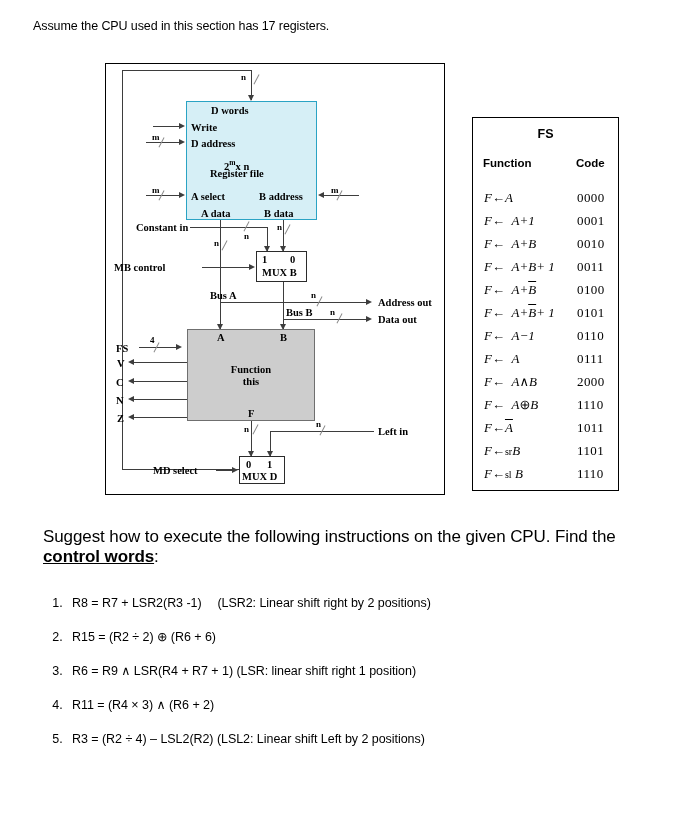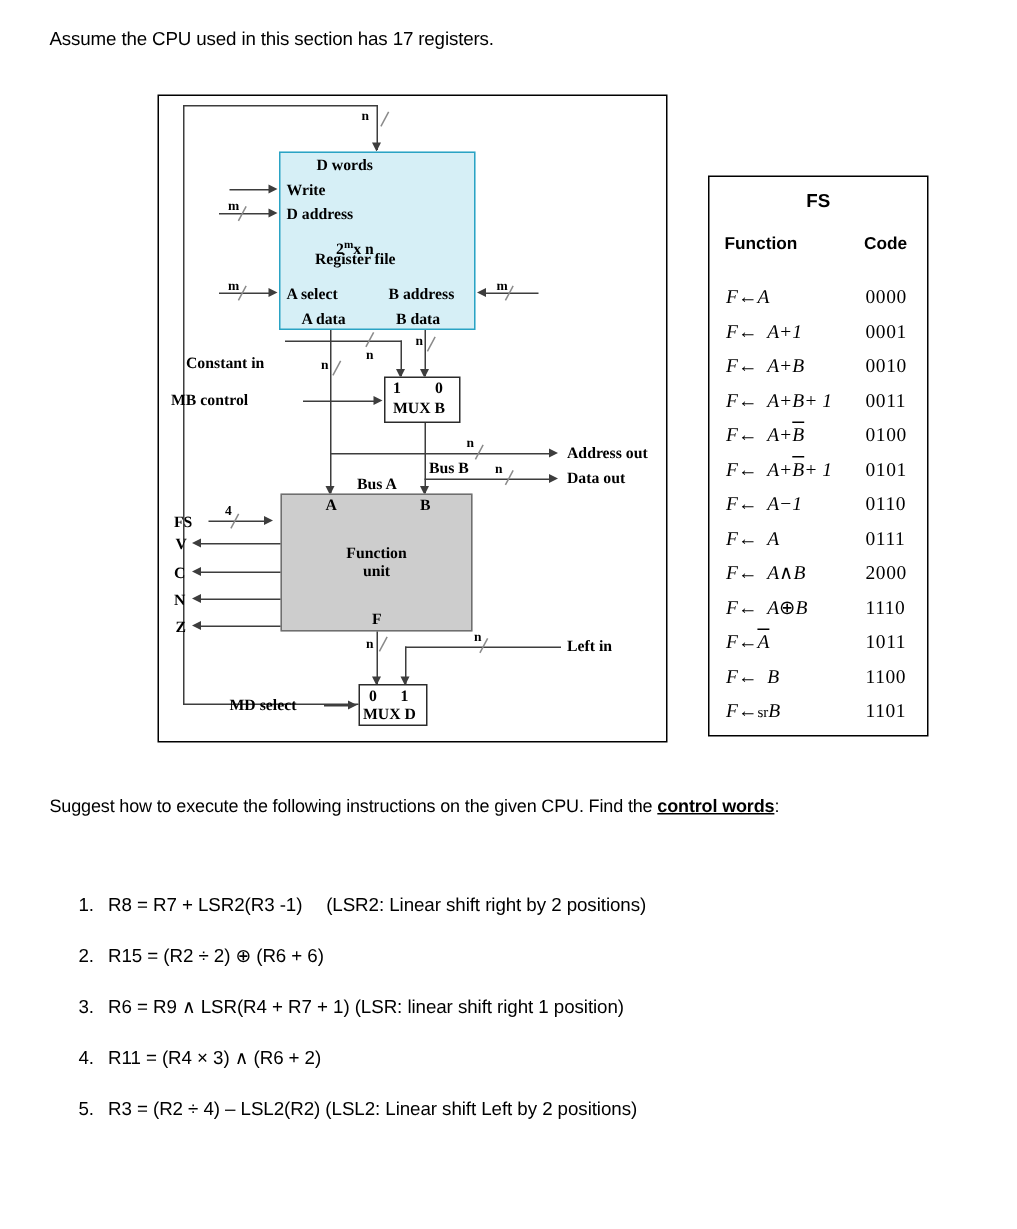--- a/index.html
+++ b/index.html
@@ -167,24 +167,24 @@
     left: 104px;
     font-style: normal;
     letter-spacing: 0.4px;
   }
   .ovl { text-decoration: overline; }
   .op { font-style: normal; }
 
   
   #suggest-text {
     position: absolute;
-    left: 33px;
+    left: 43px;
     top: 527px;
     width: 620px;
-    font-size: 12px;
+    font-size: 17px;
     line-height: 20px;
     letter-spacing: -0.1px;
   }
   #suggest-text b { font-weight: bold; text-decoration: underline; }
 
   #instr-list {
     position: absolute;
     left: 33px;
     top: 595px;
     width: 620px;
@@ -254,57 +254,57 @@
   <div class="wire v" style="left:114px; top:156px; height:109px;"></div>
   <div class="ar down" style="left:110.7px; top:260px;"></div>
   <div class="slash" style="left:118px; top:176px;"></div>
   <div class="lbl small" style="left:108px; top:174px;">n</div>
 
   <div class="wire v" style="left:177px; top:156px; height:31px;"></div>
   <div class="ar down" style="left:173.7px; top:182px;"></div>
   <div class="slash" style="left:181px; top:160px;"></div>
   <div class="lbl small" style="left:171px; top:158px;">n</div>
 
-  <div class="lbl" style="left:18px; top:173px;">Constant in</div>
+  <div class="lbl" style="left:18px; top:158px;padding-left:12px;">Constant in</div>
   <div class="wire h" style="left:84px; top:163px; width:78px;"></div>
   <div class="wire v" style="left:161px; top:163px; height:24px;"></div>
   <div class="ar down" style="left:157.7px; top:182px;"></div>
   <div class="slash" style="left:140px; top:157px;"></div>
   <div class="lbl small" style="left:138px; top:167px;">n</div>
 
   <div id="muxb-block"></div>
   <div class="blk-txt" style="left:156px; top:190px;">1</div>
   <div class="blk-txt" style="left:184px; top:190px;">0</div>
   <div class="blk-txt" style="left:156px; top:203px;">MUX B</div>
   <div class="lbl" style="left:8px; top:198px;">MB control</div>
   <div class="wire h" style="left:96px; top:203px; width:48px;"></div>
   <div class="ar right" style="left:143px; top:200px;"></div>
 
   <div class="wire v" style="left:177px; top:218px; height:47px;"></div>
   <div class="ar down" style="left:173.7px; top:260px;"></div>
 
-  <div class="lbl" style="left:132px; top:226px;margin-top:28px;">Bus A</div>
+  <div class="lbl" style="left:104px; top:226px;">Bus A</div>
   <div class="wire h" style="left:114px; top:238px; width:148px;"></div>
   <div class="ar right" style="left:260px; top:235px;"></div>
   <div class="lbl" style="left:272px; top:233px;">Address out</div>
   <div class="slash" style="left:213px; top:232px;"></div>
   <div class="lbl small" style="left:205px; top:226px;">n</div>
 
   <div class="lbl" style="left:180px; top:243px;">Bus B</div>
   <div class="wire h" style="left:177px; top:255px; width:85px;"></div>
   <div class="ar right" style="left:260px; top:252px;"></div>
   <div class="lbl" style="left:272px; top:250px;">Data out</div>
   <div class="slash" style="left:233px; top:249px;"></div>
   <div class="lbl small" style="left:224px; top:243px;">n</div>
 
   <div id="funcunit-block"></div>
   <div class="blk-txt" style="left:111px; top:268px;">A</div>
   <div class="blk-txt" style="left:174px; top:268px;">B</div>
   <div class="blk-txt" style="left:114px; top:300px; width:62px;">
-    <span>Function</span><br><span>unit</span>
+    <span>Function</span><br><span>this</span>
   </div>
   <div class="blk-txt" style="left:142px; top:344px;">F</div>
 
   <div class="lbl" style="left:10px; top:279px;">FS</div>
   <div class="wire h" style="left:33px; top:283px; width:38px;"></div>
   <div class="ar right" style="left:70px; top:280px;"></div>
   <div class="slash" style="left:50px; top:278px;"></div>
   <div class="lbl small" style="left:44px; top:271px;">4</div>
 
   <div class="lbl" style="left:11px; top:294px;">V</div>
@@ -390,26 +390,26 @@
       </div>
       <div class="fs-row">
         <span class="func">F← &nbsp;<i>A</i><span class="op">⊕</span><i>B</i></span>
         <span class="code">1110</span>
       </div>
       <div class="fs-row">
         <span class="func">F←<span class="ovl"><i>A</i></span></span>
         <span class="code">1011</span>
       </div>
       <div class="fs-row">
-        <span class="func">F← &nbsp;<i>B</i></span>
-        <span class="code">1100</span>
-      </div>
-      <div class="fs-row">
         <span class="func">F←<span class="op" style="font-size:10px">sr</span><i>B</i></span>
         <span class="code">1101</span>
+      </div>
+      <div class="fs-row">
+        <span class="func">F←<span class="op" style="font-size:10px">sl</span> <i>B</i></span>
+        <span class="code">1110</span>
       </div>
     </div>
 </div>
 
 <div id="suggest-text">
   <span>Suggest how to execute the following instructions on the given CPU. Find the </span><b>control words</b><span>:</span>
 </div>
 
 <ol id="instr-list">
     <li>R8 = R7 + LSR2(R3 -1)  (LSR2: Linear shift right by 2 positions)</li>

